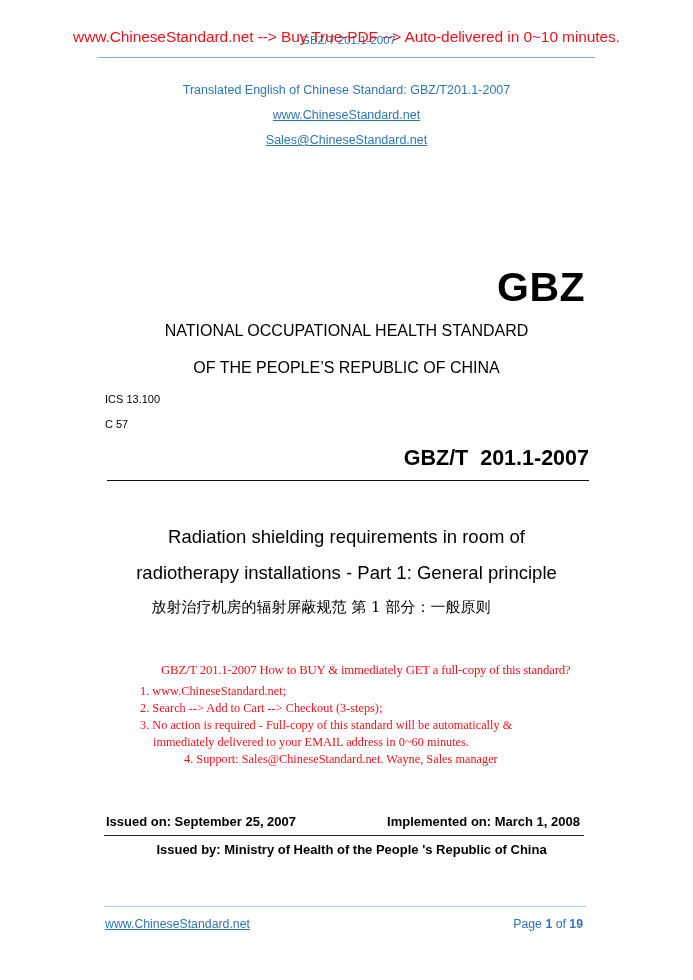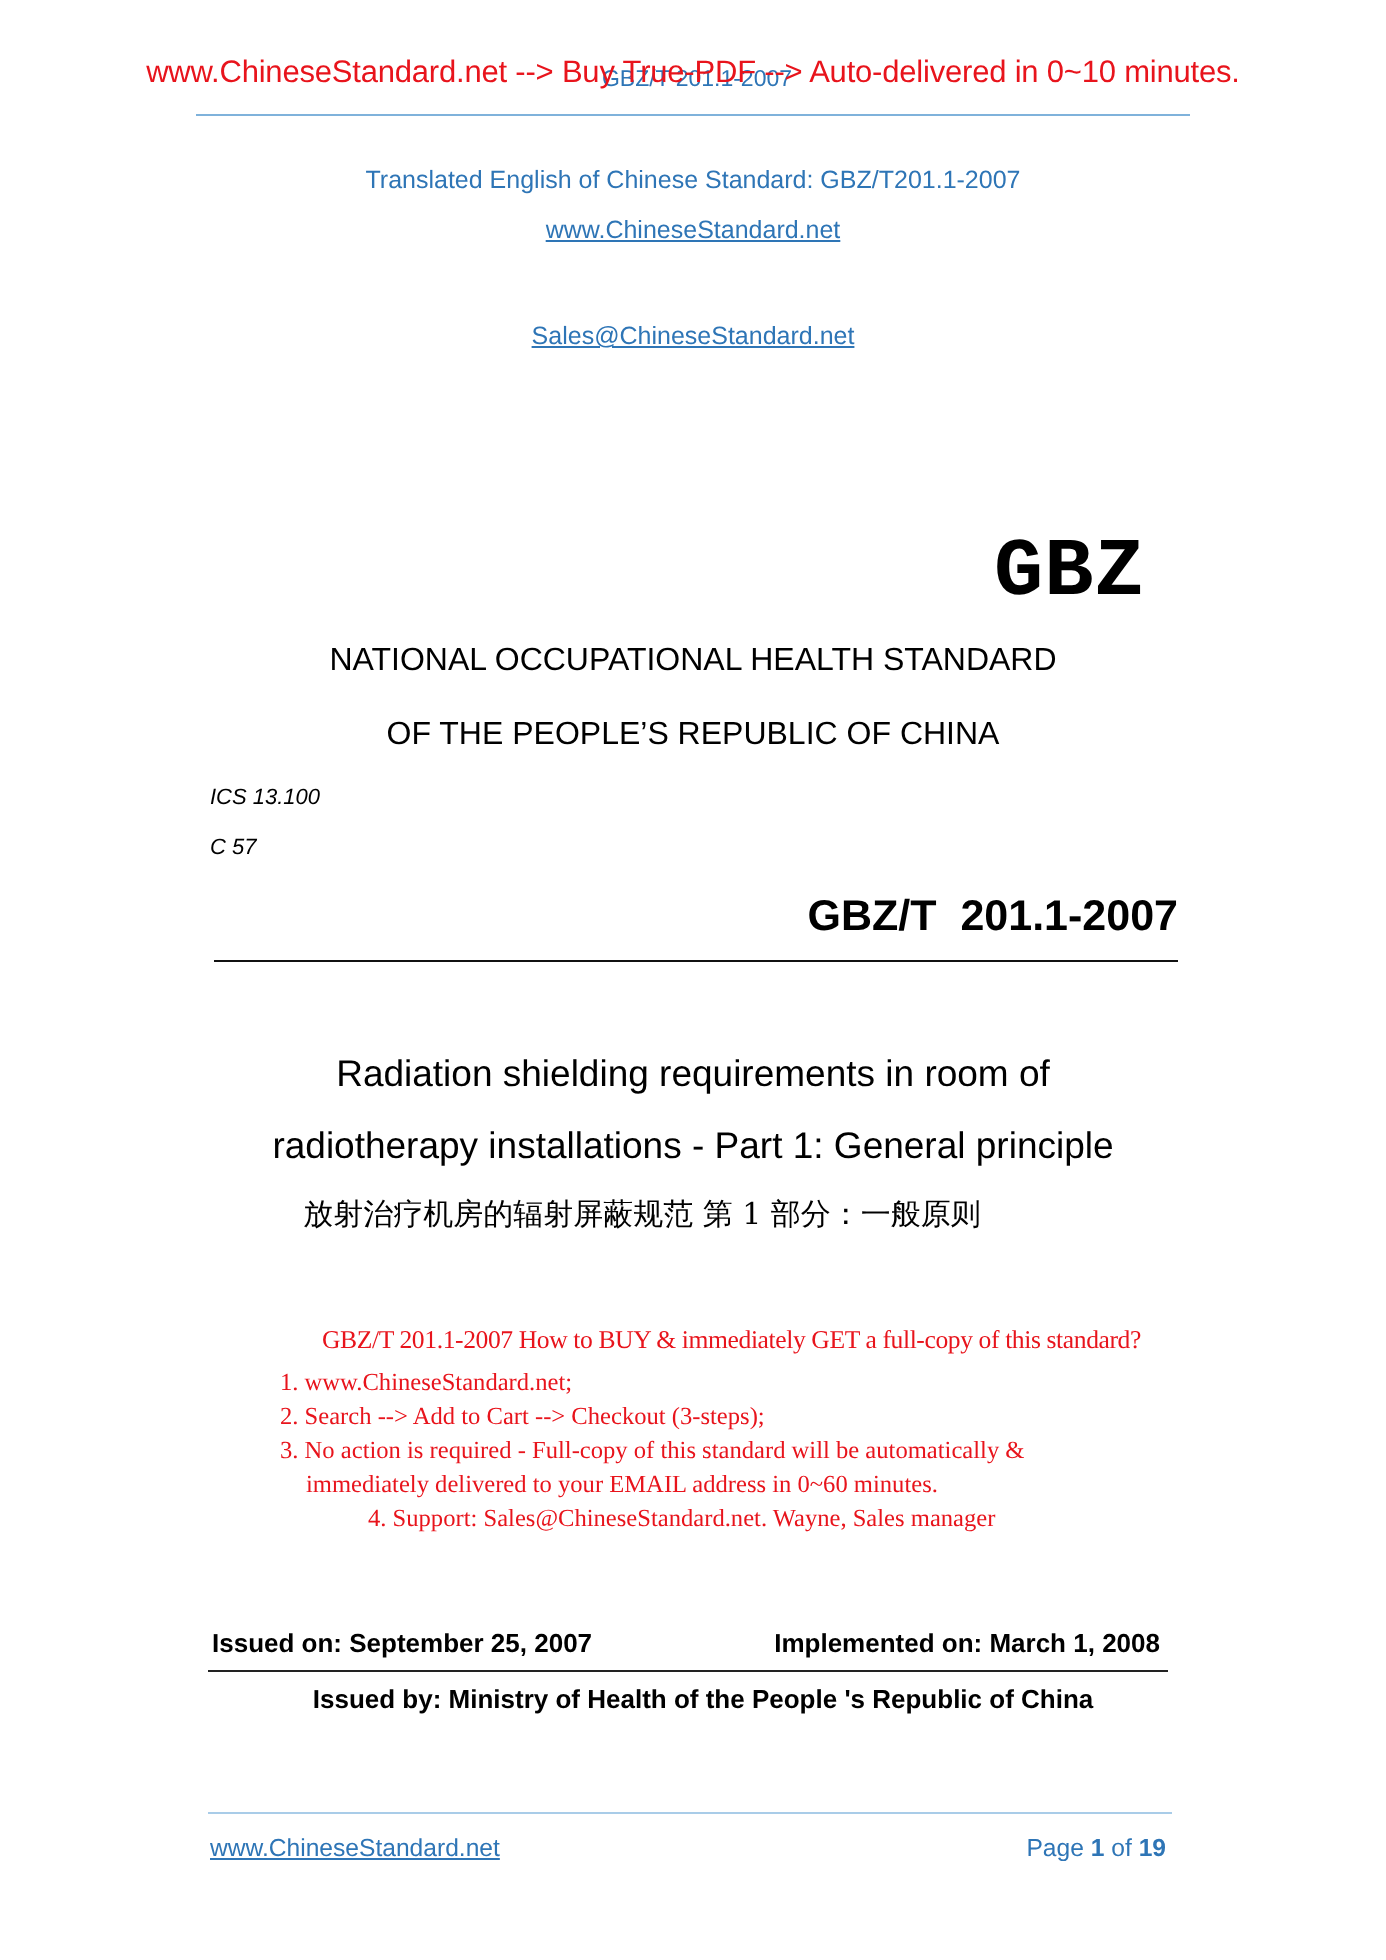--- a/index.html
+++ b/index.html
@@ -3,23 +3,23 @@
 <meta charset="utf-8">
 <style>
   html, body { margin:0; padding:0; }
   body { width:693px; height:980px; background:#ffffff; position:relative; overflow:hidden; font-family:"Liberation Sans", "DejaVu Sans", sans-serif; }
   .abs { position:absolute; }
   .promo { top:28px; left:0; width:693px; text-align:center; color:#e8141c; font-size:15.5px; white-space:nowrap; z-index:2; letter-spacing:-0.1px; }
   .hdr-code { top:34px; left:0; width:693px; text-align:center; color:#2e75b6; font-size:11.5px; z-index:1; padding-left:4px; box-sizing:border-box; }
   .hdr-rule { top:57px; left:98px; width:497px; height:0; border-top:1.2px solid #7fb2db; }
   .blue-line { left:0; width:693px; text-align:center; color:#2e75b6; font-size:12.5px; }
   .blue-line a { color:#2e75b6; text-decoration:underline; }
-  .gbz { top:264px; left:497px; font-size:41px; font-weight:bold; color:#000; letter-spacing:0.5px;font-family:Liberation Mono, monospace; }
+  .gbz { top:264px; left:497px; font-size:41px; font-weight:bold; color:#000; letter-spacing:0.5px; }
   .center-caps { left:0; width:693px; text-align:center; font-size:16px; color:#000; }
-  .small-code { left:105px; font-size:11px; color:#000;font-style:italic; }
+  .small-code { left:105px; font-size:11px; color:#000; }
   .std-num { top:446px; right:104px; font-size:21.5px; font-weight:bold; color:#000; white-space:pre; }
   .heavy-rule { top:480px; left:107px; width:482px; height:0; border-top:1.6px solid #111; }
   .title-line { left:0; width:693px; text-align:center; font-size:18.5px; font-weight:normal; color:#000; }
   .cn-title { top:598px; left:0; width:642px; text-align:center; font-size:15px; color:#000; font-family:"DejaVu Serif", serif; }
   .buy { left:140px; color:#e8141c; font-family:"Liberation Serif", "DejaVu Serif", serif; font-size:12.3px; white-space:nowrap; }
   .buy.head { font-size:12.8px; letter-spacing:-0.2px;margin-left:21px; }
   .issued { top:814px; font-size:13px; font-weight:bold; color:#000; }
   .issue-rule { top:835px; left:104px; width:480px; height:0; border-top:1.4px solid #222; }
   .issued-by { top:842px; left:0; width:693px; text-align:center; font-size:13px; font-weight:bold; color:#000; padding-left:10px; box-sizing:border-box; }
   .foot-rule { top:906px; left:104px; width:482px; height:0; border-top:1.2px solid #a9cce8; }
@@ -31,21 +31,21 @@
 <body>
 
 <div class="abs promo">www.ChineseStandard.net --&gt; Buy True-PDF --&gt; Auto-delivered in 0~10 minutes.</div>
 <div class="abs hdr-code">GBZ/T 201.1-2007</div>
 <div class="abs hdr-rule"></div>
 
 <div class="abs blue-line" style="top:83px;">Translated English of Chinese Standard: GBZ/T201.1-2007</div>
 <div class="abs blue-line" style="top:108px;">
   <a>www.ChineseStandard.net</a>
 </div>
-<div class="abs blue-line" style="top:133px;margin-top:28px;">
+<div class="abs blue-line" style="top:133px;">
   <a>Sales@ChineseStandard.net</a>
 </div>
 
 <div class="abs gbz">GBZ</div>
 
 <div class="abs center-caps" style="top:322px;">NATIONAL OCCUPATIONAL HEALTH STANDARD</div>
 <div class="abs center-caps" style="top:359px;">OF THE PEOPLE’S REPUBLIC OF CHINA</div>
 
 <div class="abs small-code" style="top:393px;">ICS 13.100</div>
 <div class="abs small-code" style="top:418px;">C 57</div>

